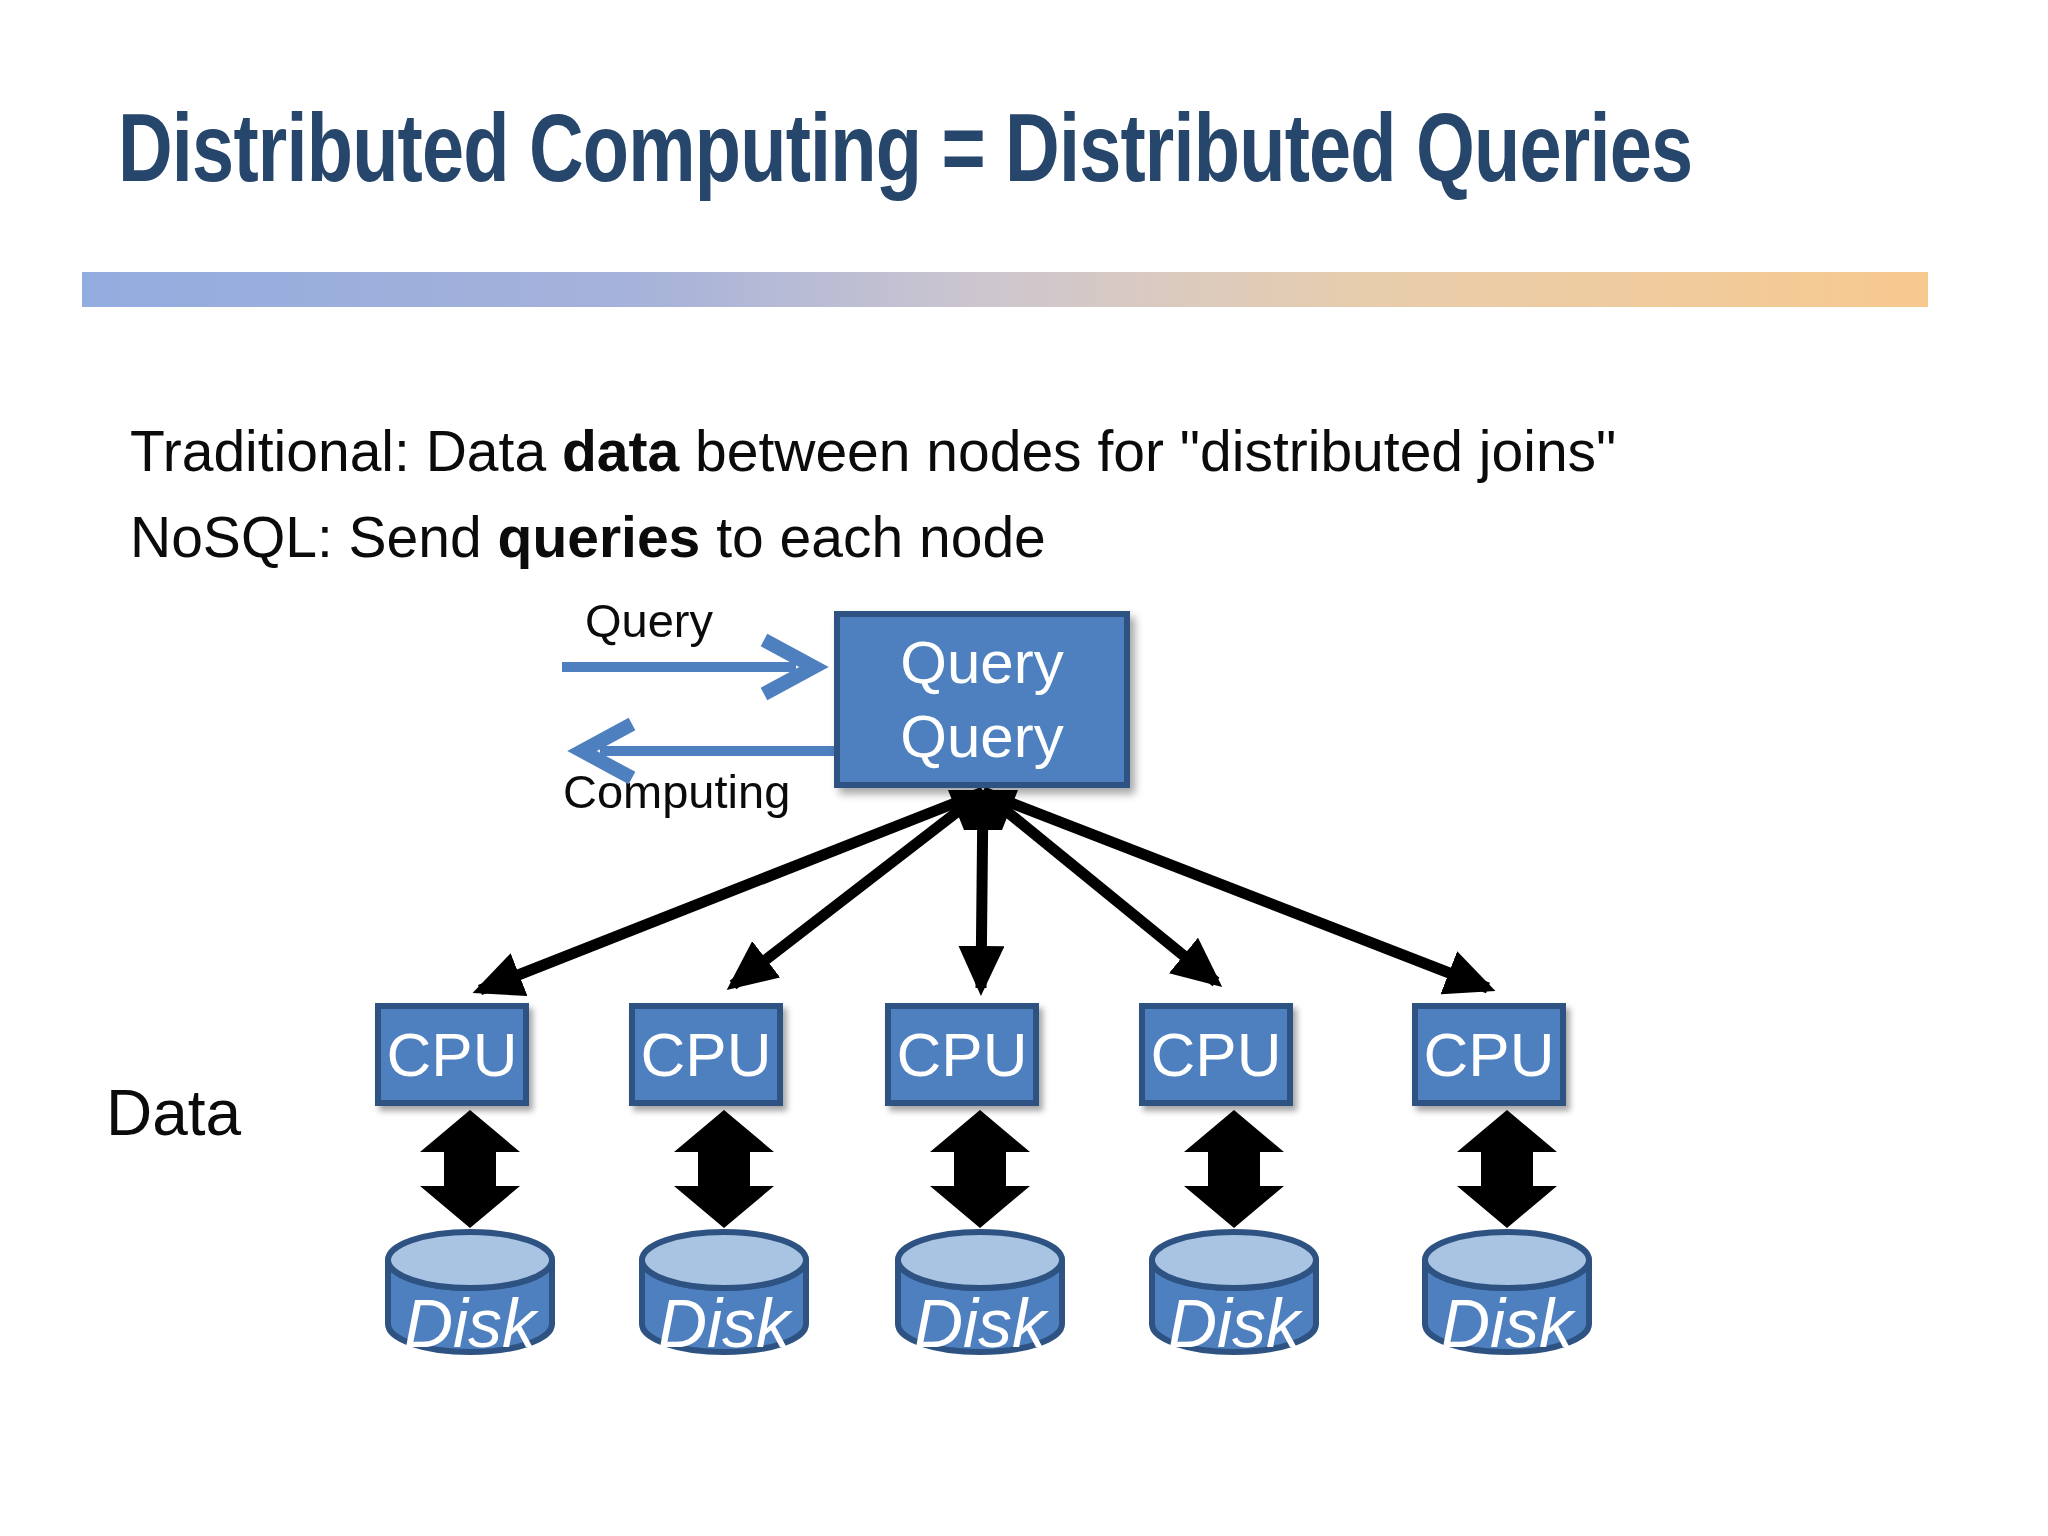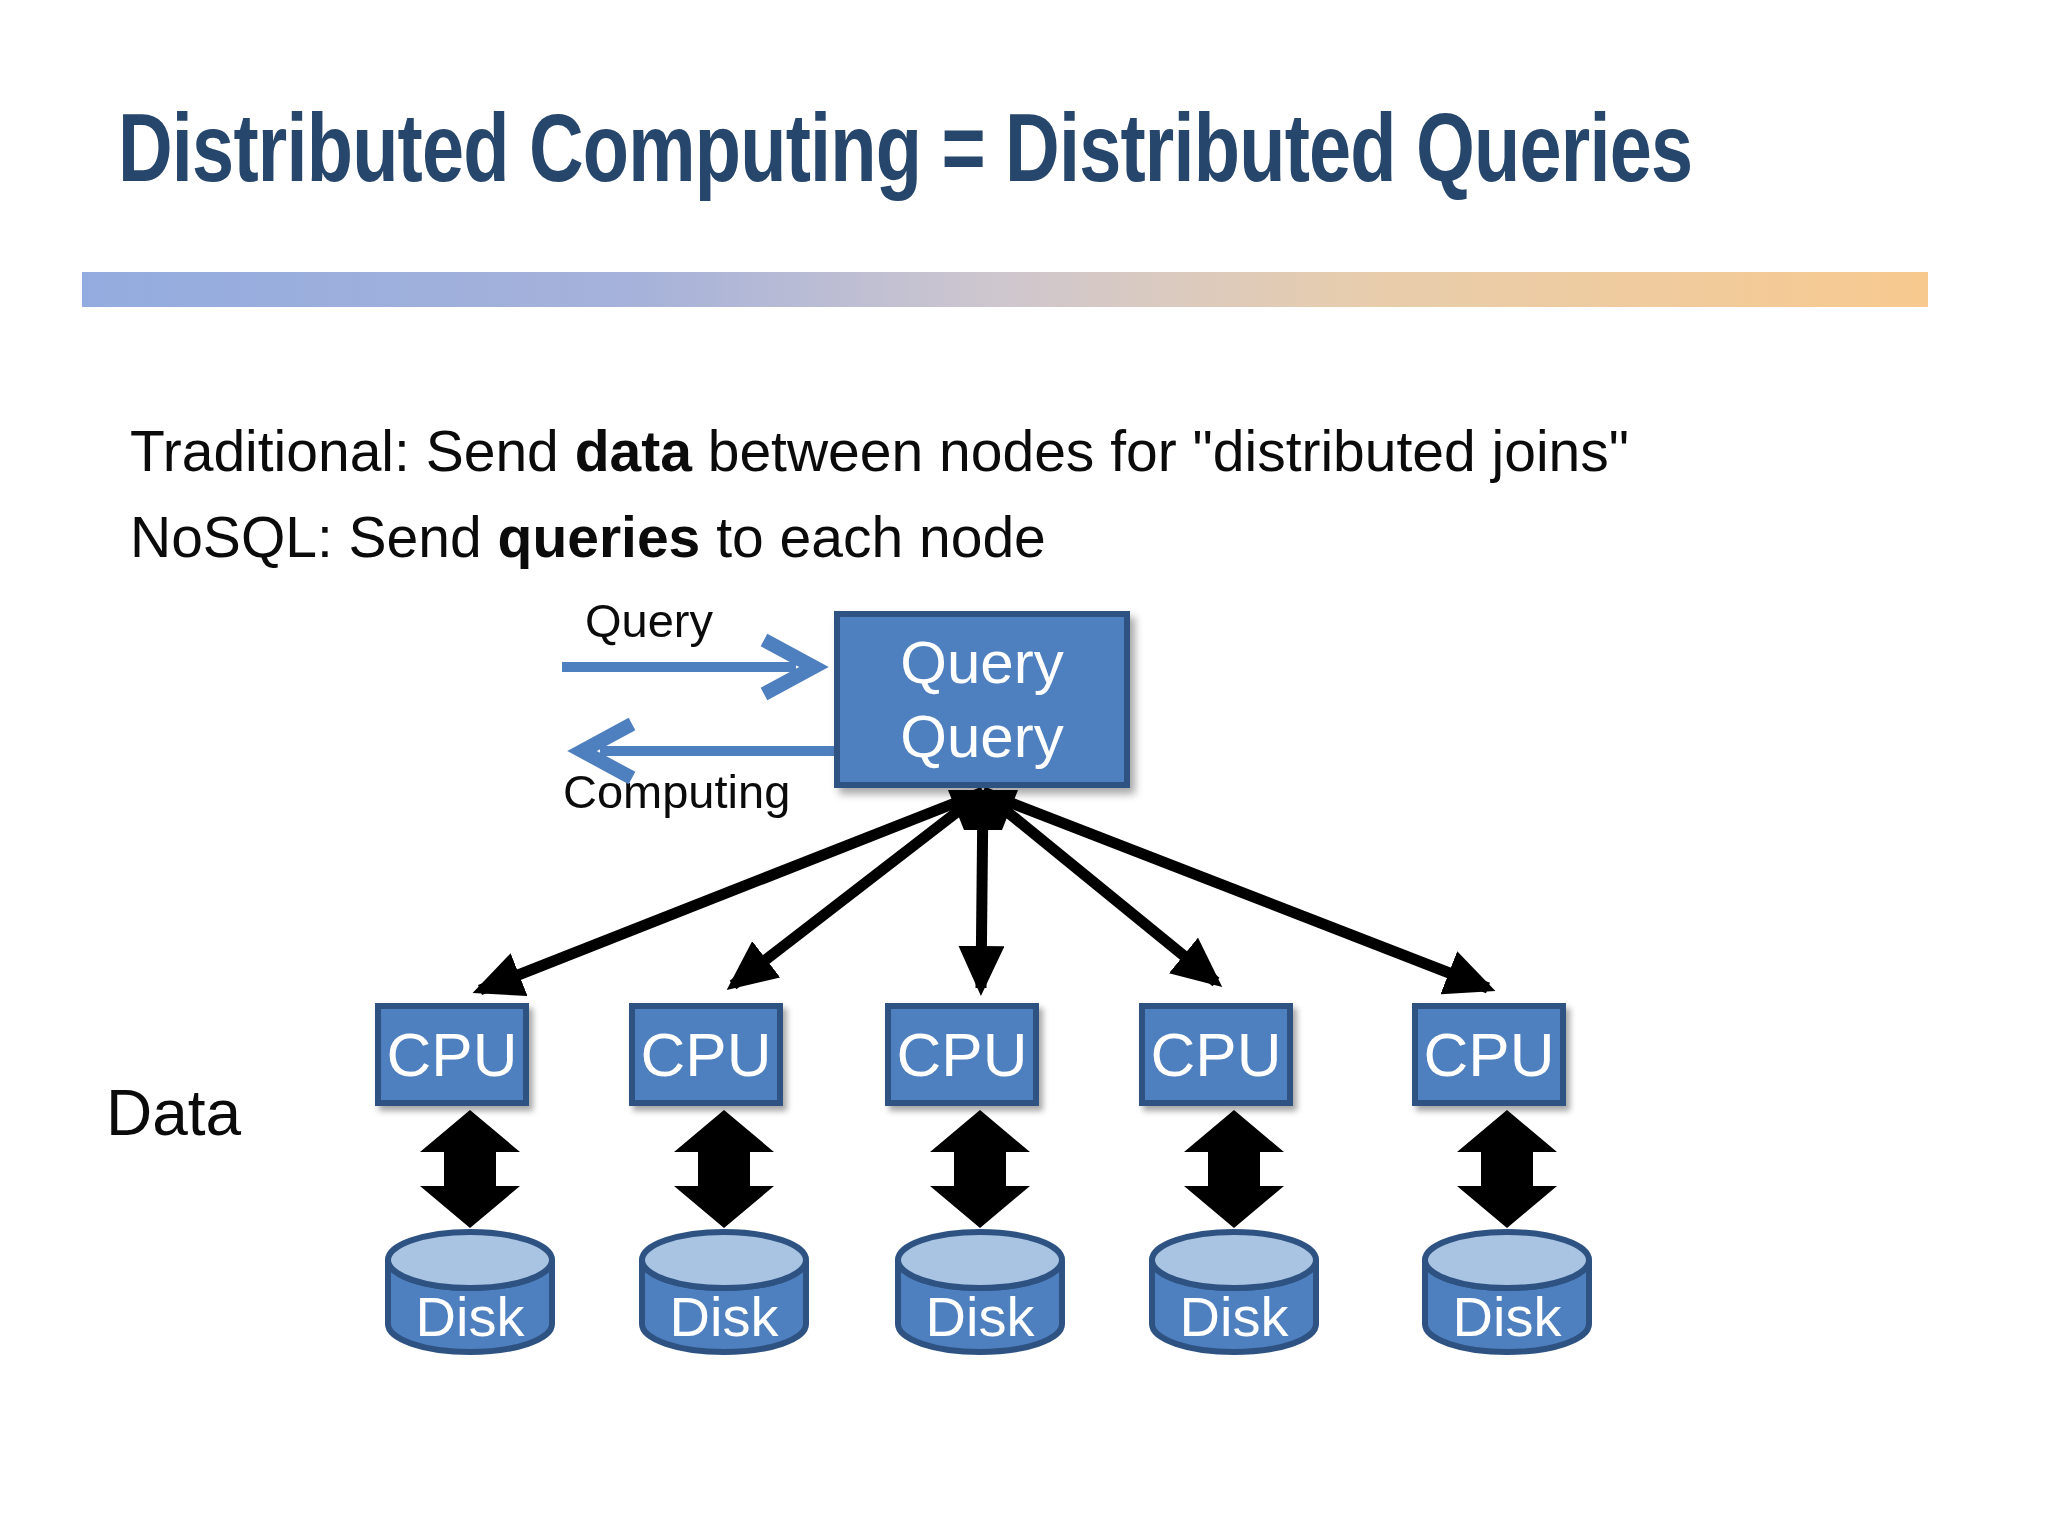--- a/index.html
+++ b/index.html
@@ -78,38 +78,38 @@
   .cpu1{left:375px;} .cpu2{left:629px;} .cpu3{left:885px;} .cpu4{left:1139px;} .cpu5{left:1412px;}
   .disk{
     position:absolute;top:1226px;width:176px;height:132px;
   }
   .disk1{left:382px;} .disk2{left:636px;} .disk3{left:892px;} .disk4{left:1146px;} .disk5{left:1419px;}
   .disk svg{position:absolute;left:0;top:0;width:176px;height:132px;}
   .disk-body{fill:var(--node-fill);stroke:var(--node-border);stroke-width:6;}
   .disk-top{fill:var(--disk-top-fill);stroke:var(--node-border);stroke-width:6;}
   .disk-label{
     position:absolute;left:0;top:58px;width:176px;
-    text-align:center;color:#fff;font-size:56px;
+    text-align:center;color:#fff;font-size:68px;font-style:italic;
   }
   .data-nodes{
     position:absolute;left:106px;top:1072px;
     font-size:64px;line-height:83px;color:#0b0b0b;
   }
 </style>
 </head>
 <body>
 
 <div class="slide" style="--title: #27466B; --node-fill: #4E7FBE; --node-border: #2E5382; --disk-top-fill: #A9C3E2; --arrow-blue: #4E7FBE; --bar-gradient-start: #93ACDF; --bar-gradient-end: #F7C98F;">
 
   <h1 class="title">Distributed Computing = Distributed Queries</h1>
 
   <div class="accent-bar"></div>
 
   <div class="body-text">
-    <div><span>Traditional: Send </span><b>data</b><span> between nodes for "distributed joins"</span></div>
+    <div><span>Traditional: Data </span><b>data</b><span> between nodes for "distributed joins"</span></div>
     <div><span>NoSQL: Send </span><b>queries</b><span> to each node</span></div>
   </div>
 
   <div class="arrow-label query-label">Query</div>
   <div class="arrow-label response-label">Computing</div>
 
   <svg class="diagram-svg" viewBox="0 0 2048 1536">
     <defs>
       <marker id="ah" markerUnits="userSpaceOnUse" markerWidth="50" markerHeight="46" refX="42" refY="23" orient="auto">
         <path d="M0,0 L50,23 L0,46 Z" fill="#000"></path>

